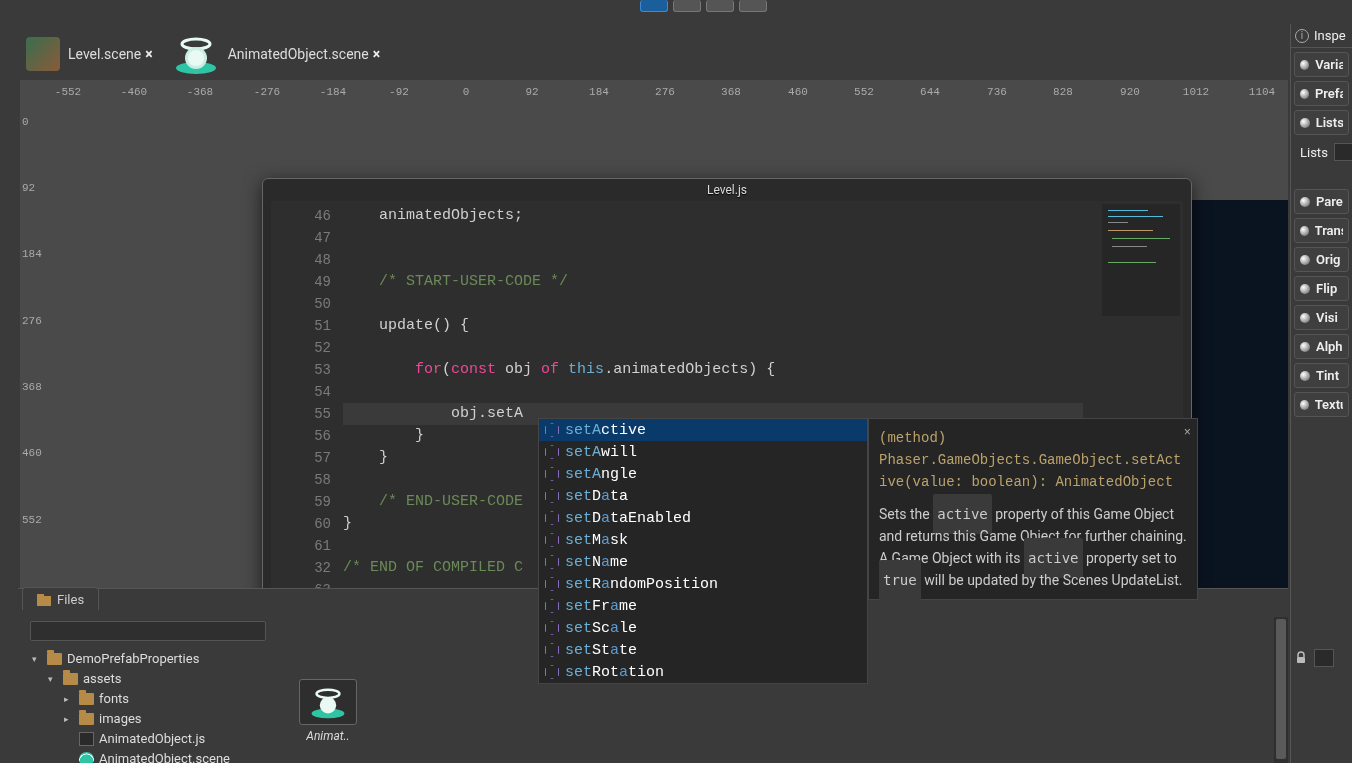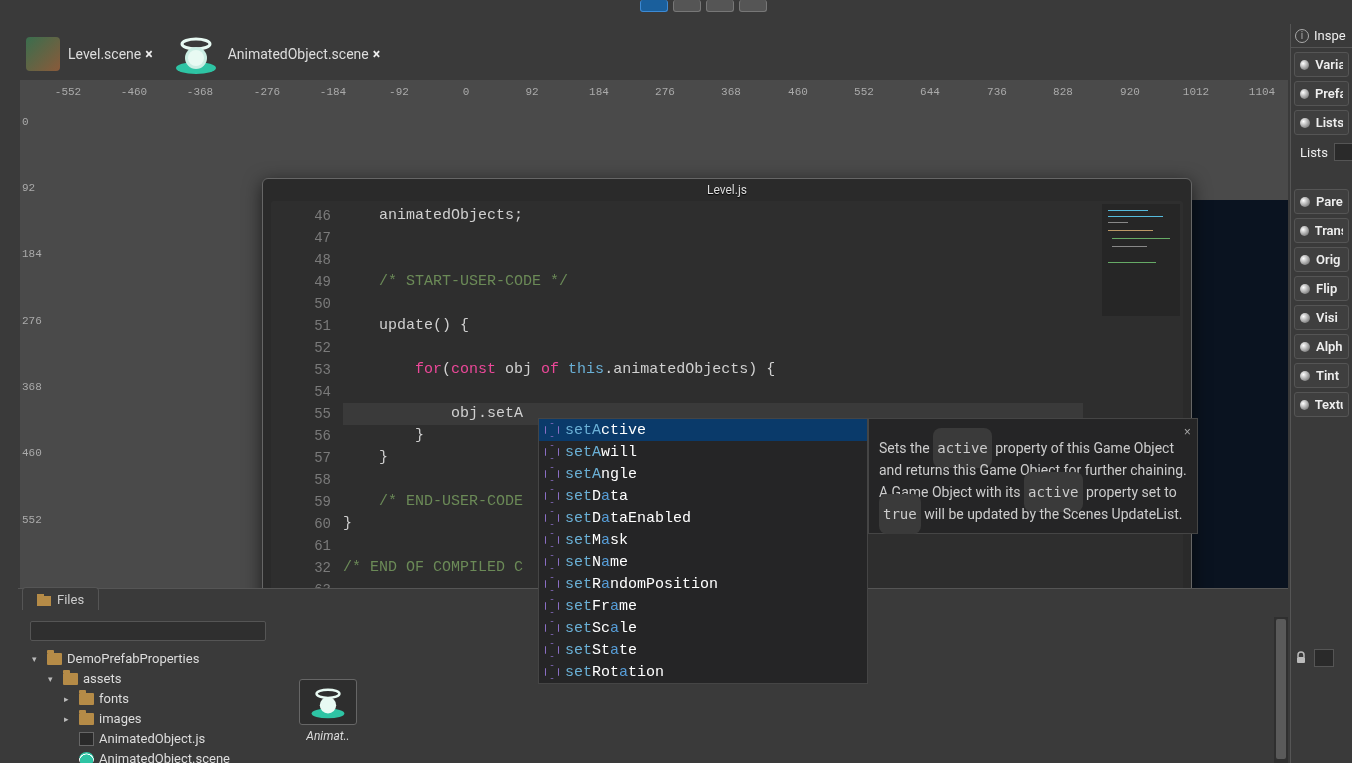--- a/index.html
+++ b/index.html
@@ -152,21 +152,21 @@
 .ac-h2 { color:#569cd6; }
 .ac-dim{ color:#ffffff; }
 
 .doc {
   position:absolute; left:868px; top:418px; width:330px;
   background:#252526; border:1px solid #454545; z-index:5;
   padding:8px 10px; font-size:14px; line-height:22px; color:#ccc;
 }
 .doc .sig { color:#bba26a; word-break:break-word; }
 .doc .x { position:absolute; right:6px; top:3px; color:#aaa; font-size:12px; }
-.doc code { background:#3a3a3a; padding:12px 4px; border-radius:8px; }
+.doc code { background:#3a3a3a; padding:12px 4px; border-radius:2px; }
 
 
 .files-panel {
   position:absolute; left:18px; right:64px; bottom:0; height:175px;
   background:#3a3a3a; border-top:1px solid #555;
 }
 .files-tab {
   position:absolute; left:4px; top:-2px; background:#3a3a3a;
   border:1px solid #555; border-bottom:none; border-radius:4px 4px 0 0;
   padding:4px 14px 3px;
@@ -380,20 +380,21 @@
       <span class="mtxt"><span class="ac-h1">set</span><span class="ac-dim">St</span><span class="ac-h2">a</span><span class="ac-dim">te</span></span>
     </div>
     <div class="ac-row">
       <span class="ac-ico"></span>
       <span class="mtxt"><span class="ac-h1">set</span><span class="ac-dim">Rot</span><span class="ac-h2">a</span><span class="ac-dim">tion</span></span>
     </div>
   </div>
 
 <div class="doc mono">
   <span class="x">×</span>
+  <div class="sig">(method) Phaser.GameObjects.GameObject.setActive(value: boolean): AnimatedObject</div>
   <div style="height:10px"></div>
   <div style="font-family:-apple-system,Segoe UI,Roboto,sans-serif;">
     <span>Sets the </span><code>active</code><span> property of this Game Object and returns this Game Object for further chaining. A Game Object with its </span><code>active</code><span> property set to </span><code>true</code><span> will be updated by the Scenes UpdateList.</span>
   </div>
 </div>
 
 <div class="files-panel">
   <div class="files-tab">
     <svg width="14" height="12">
         <rect width="14" height="10" y="2" fill="#b58b47"></rect>

